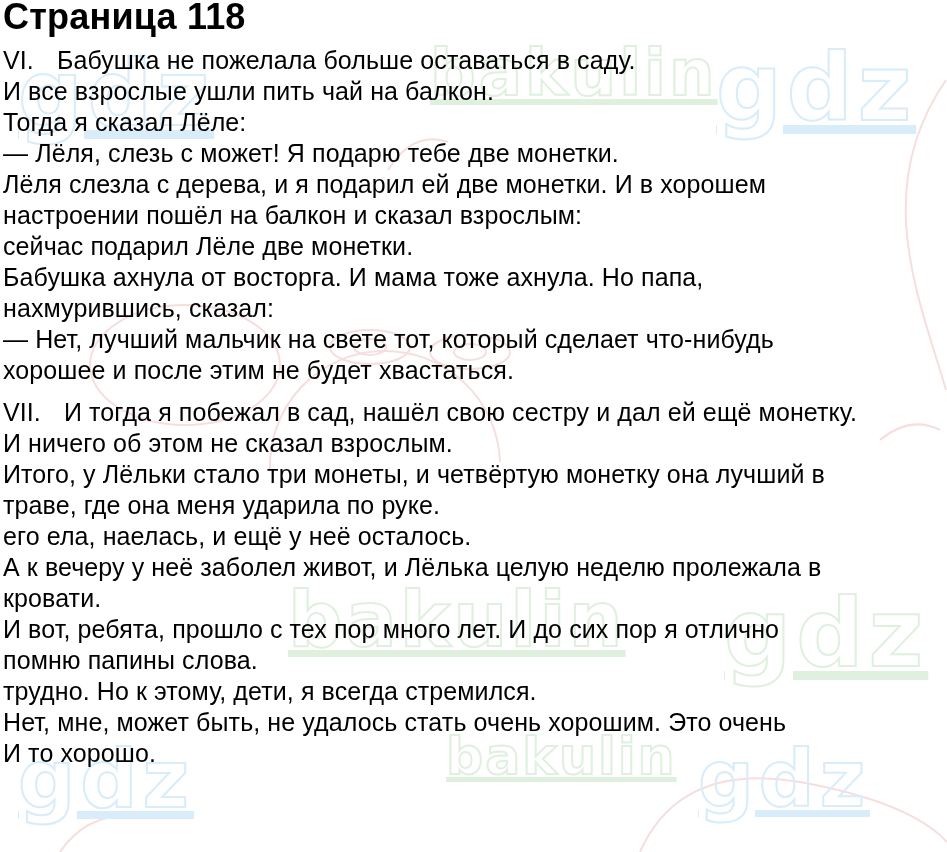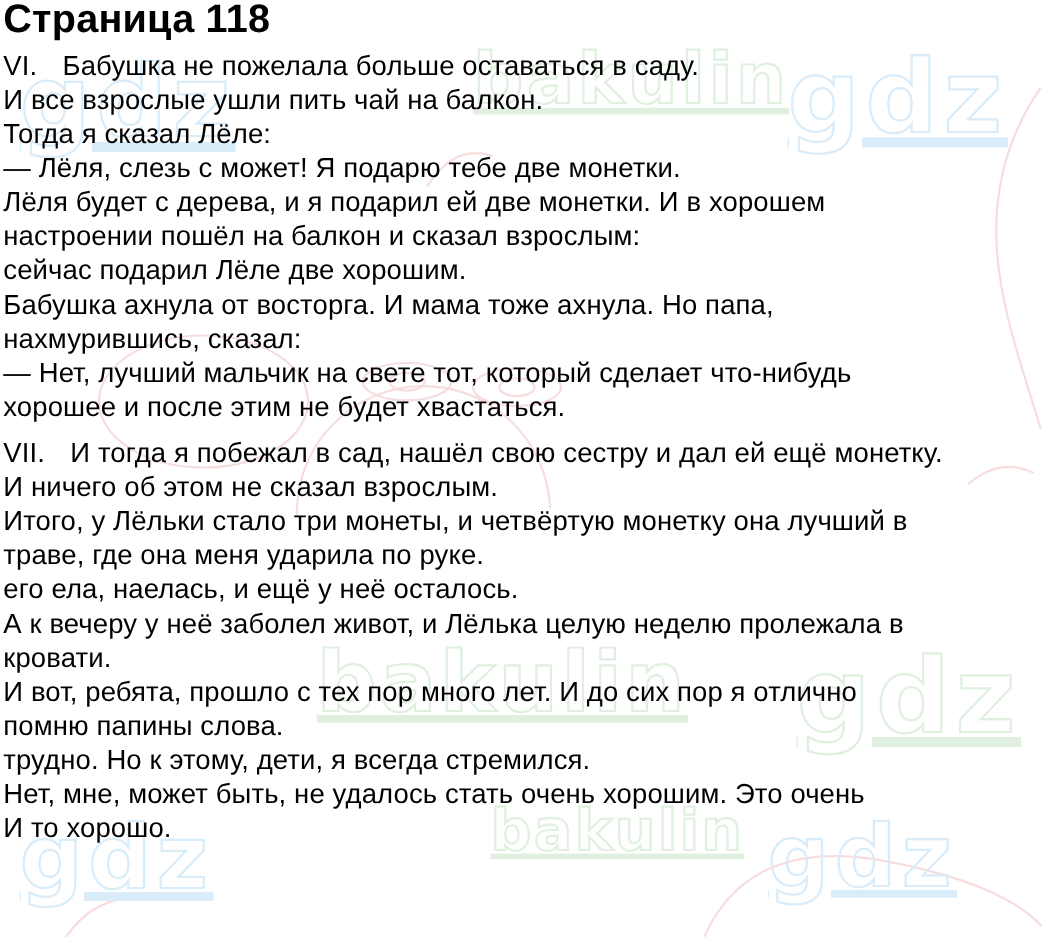--- a/index.html
+++ b/index.html
@@ -89,23 +89,23 @@
 
 <div class="content">
 
   <h1 class="page-title">Страница 118</h1>
 
   <div class="section section-vi">
     <div class="line"><span class="sec-num">VI.</span><span>Бабушка не пожелала больше оставаться в саду.</span></div>
     <div class="line">И все взрослые ушли пить чай на балкон.</div>
     <div class="line">Тогда я сказал Лёле:</div>
     <div class="line">— Лёля, слезь с может! Я подарю тебе две монетки.</div>
-    <div class="line">Лёля будет с дерева, и я подарил ей две монетки. И в хорошем</div>
+    <div class="line">Лёля слезла с дерева, и я подарил ей две монетки. И в хорошем</div>
     <div class="line">настроении пошёл на балкон и сказал взрослым:</div>
-    <div class="line">сейчас подарил Лёле две хорошим.</div>
+    <div class="line">сейчас подарил Лёле две монетки.</div>
     <div class="line">Бабушка ахнула от восторга. И мама тоже ахнула. Но папа,</div>
     <div class="line">нахмурившись, сказал:</div>
     <div class="line">— Нет, лучший мальчик на свете тот, который сделает что-нибудь</div>
     <div class="line">хорошее и после этим не будет хвастаться.</div>
   </div>
 
   <div class="section section-vii">
     <div class="line"><span class="sec-num">VII.</span><span>И тогда я побежал в сад, нашёл свою сестру и дал ей ещё монетку.</span></div>
     <div class="line">И ничего об этом не сказал взрослым.</div>
     <div class="line">Итого, у Лёльки стало три монеты, и четвёртую монетку она лучший в</div>

